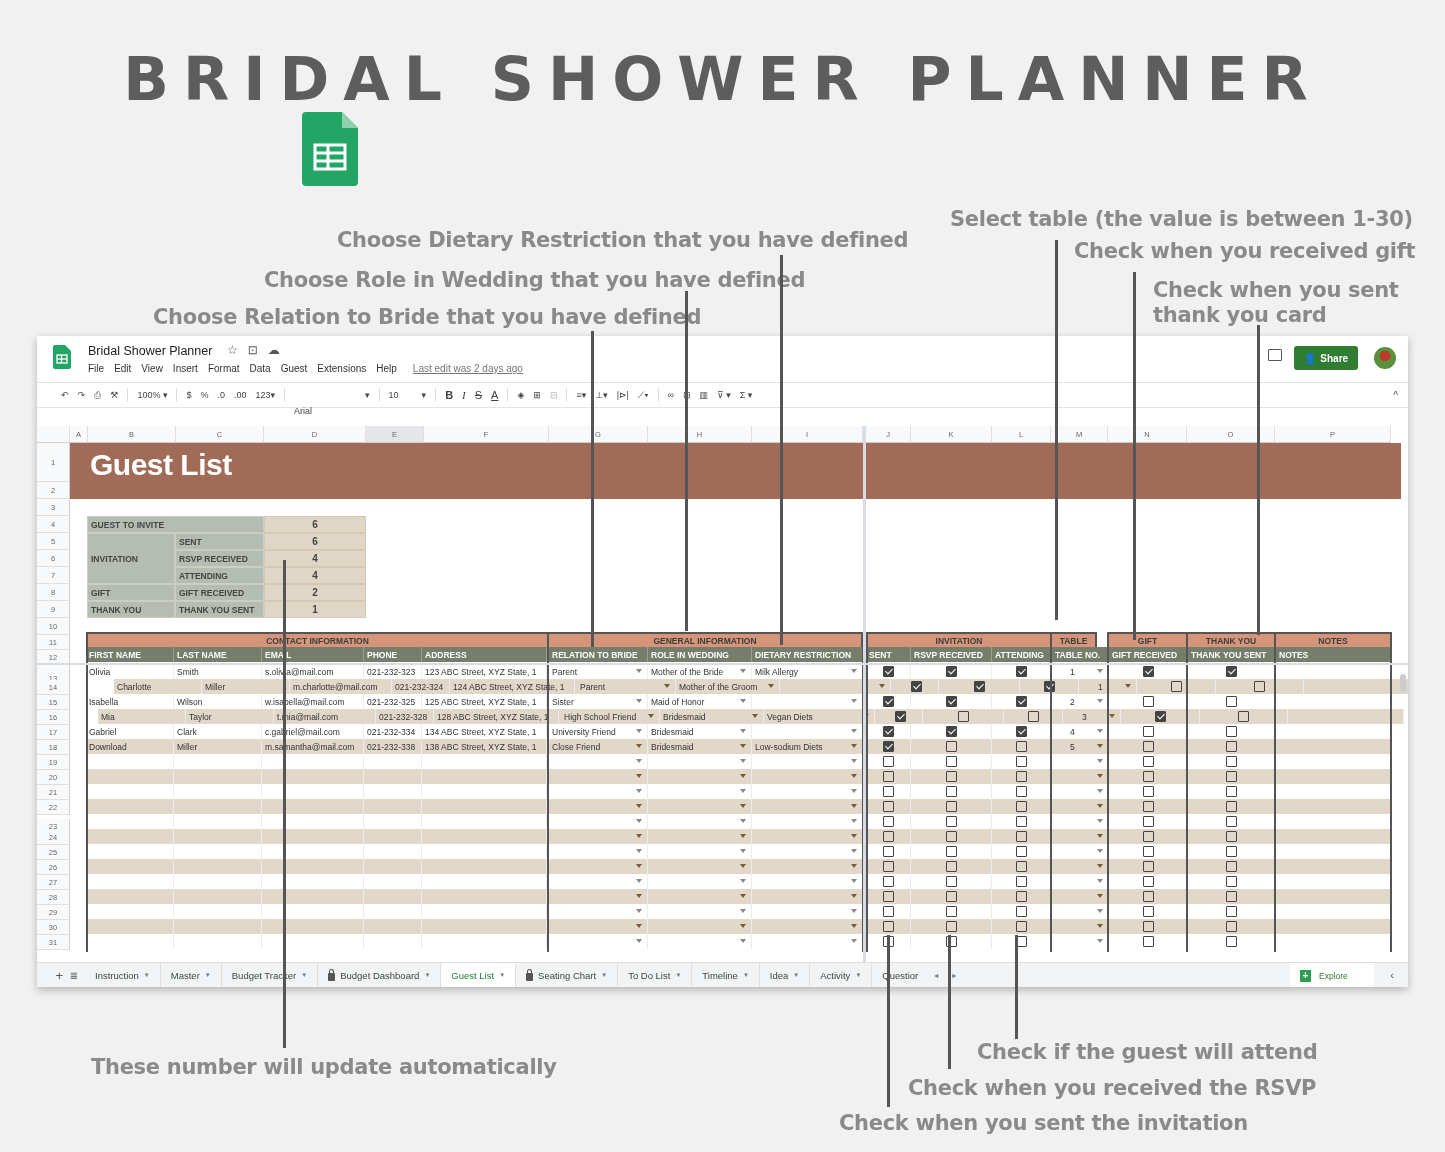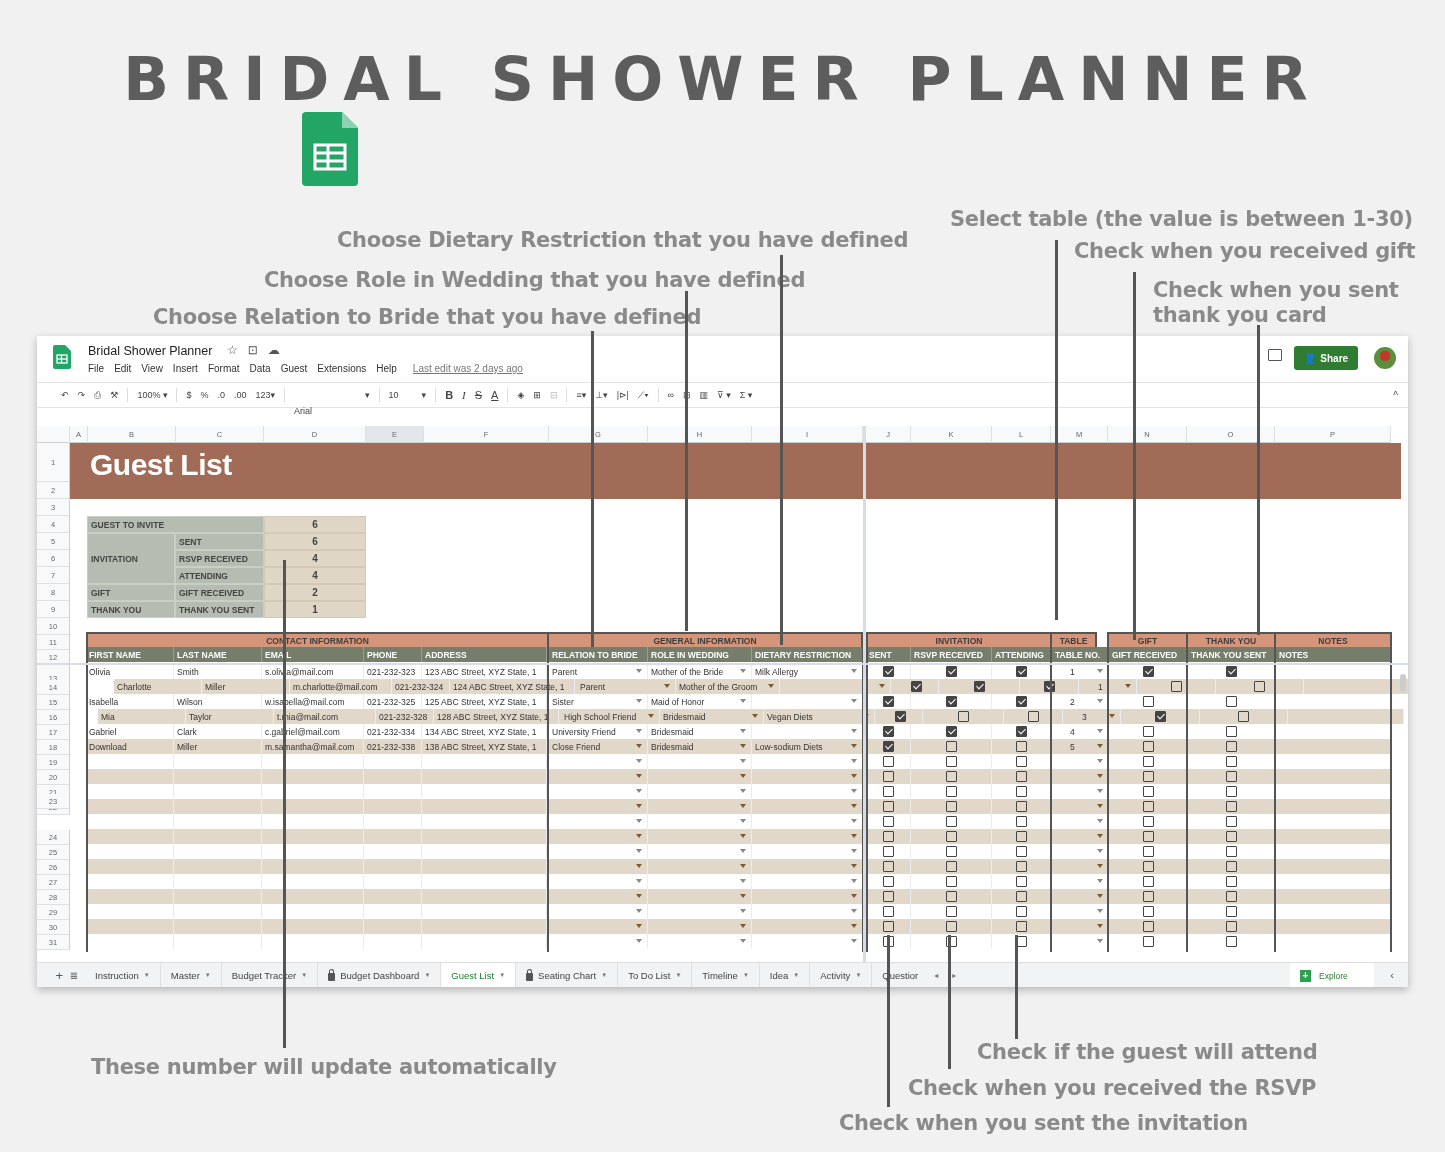--- a/index.html
+++ b/index.html
@@ -222,21 +222,21 @@
         <div class="rowhdr" style="top: 239px; height: 28px;">13</div>
         <div class="rowhdr" style="top: 254px; height: 15px;">14</div>
         <div class="rowhdr" style="top: 269px; height: 15px;">15</div>
         <div class="rowhdr" style="top: 284px; height: 15px;">16</div>
         <div class="rowhdr" style="top: 299px; height: 15px;">17</div>
         <div class="rowhdr" style="top: 314px; height: 15px;">18</div>
         <div class="rowhdr" style="top: 329px; height: 15px;">19</div>
         <div class="rowhdr" style="top: 344px; height: 15px;">20</div>
         <div class="rowhdr" style="top: 359px; height: 15px;">21</div>
         <div class="rowhdr" style="top: 374px; height: 15px;">22</div>
-        <div class="rowhdr" style="top: 368px; height: 15px;">23</div>
+        <div class="rowhdr" style="top: 393px; height: 15px;">23</div>
         <div class="rowhdr" style="top: 404px; height: 15px;">24</div>
         <div class="rowhdr" style="top: 419px; height: 15px;">25</div>
         <div class="rowhdr" style="top: 434px; height: 15px;">26</div>
         <div class="rowhdr" style="top: 449px; height: 15px;">27</div>
         <div class="rowhdr" style="top: 464px; height: 15px;">28</div>
         <div class="rowhdr" style="top: 479px; height: 15px;">29</div>
         <div class="rowhdr" style="top: 494px; height: 15px;">30</div>
         <div class="rowhdr" style="top: 509px; height: 15px;">31</div>
       </div>
 

